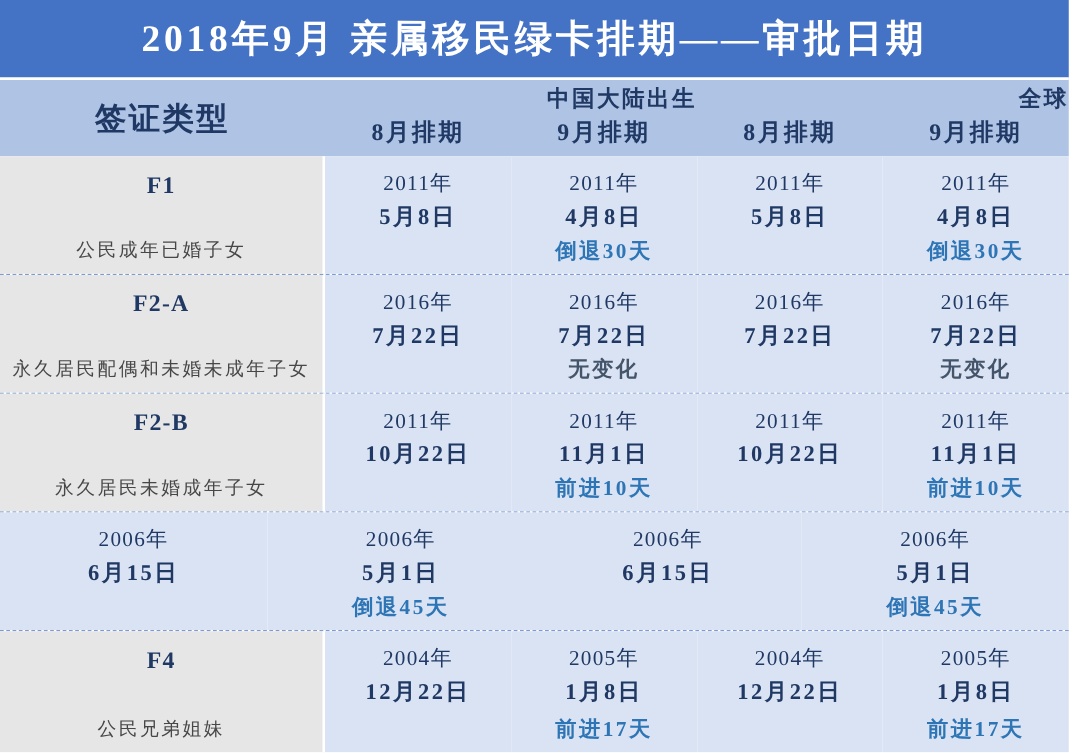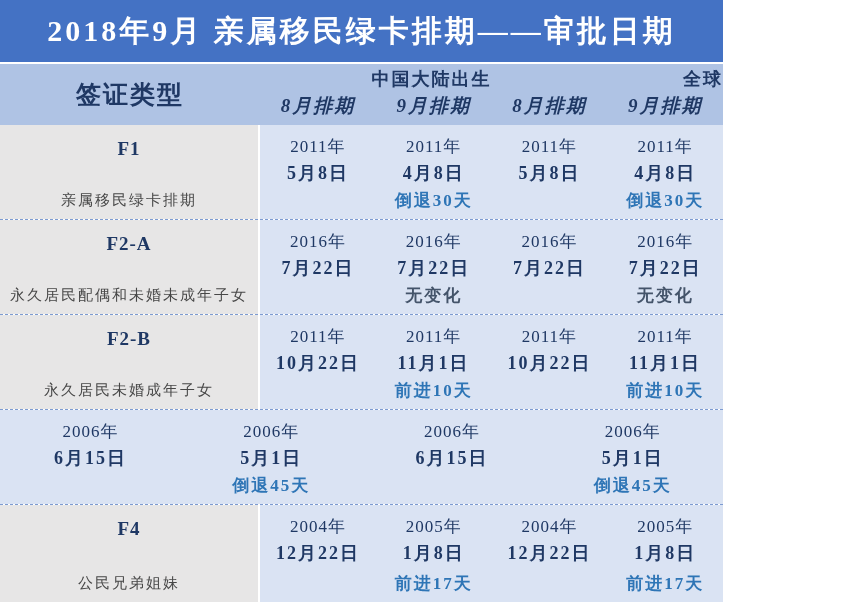--- a/index.html
+++ b/index.html
@@ -3,21 +3,21 @@
 <meta charset="utf-8">
 <style>
   html,body{margin:0;padding:0;background:#fff;}
   .page{
     position:relative;
     width:859px;height:602px;
     background:#fff;
     overflow:hidden;
     font-family:"Liberation Serif","DejaVu Serif",serif;
   }
-  .inner{width:723px;height:602px;display:flex;flex-direction:column;}
+  .inner{width:855px;height:602px;display:flex;flex-direction:column;}
 
   
   .title-bar{
     height:62px;flex:none;
     background:var(--title_bg,#4472C4);
     display:flex;align-items:center;justify-content:center;
   }
   .title-bar h1{
     margin:0;color:#fff;font-size:30px;font-weight:600;
     letter-spacing:3px;white-space:nowrap;
@@ -33,21 +33,21 @@
     font-weight:bold;
   }
   .visa-col{width:260px;flex:none;box-sizing:border-box;}
   .header-row .visa-col{
     display:flex;align-items:center;justify-content:center;
     font-size:25px;letter-spacing:2px;
   }
   .head-right{flex:1;display:flex;flex-direction:column;}
   .group-line{display:flex;height:27px;align-items:flex-end;}
   .group-line > div{flex:1;text-align:right;font-size:18px;letter-spacing:2px;}
-  .month-line{flex:1;display:flex;align-items:center;padding-bottom:4px;font-style:italic;}
+  .month-line{flex:1;display:flex;align-items:center;padding-bottom:4px;}
   .month-line > div{flex:1;text-align:center;font-size:19px;letter-spacing:2px;}
 
   
   .tbody{flex:1;display:flex;flex-direction:column;}
   .row{
     display:flex;height:95px;flex:none;box-sizing:border-box;
     border-bottom:1px dashed var(--dash,#7D9BD1);
   }
   .row:last-child{flex:1;border-bottom:none;}
   .row .visa-col{
@@ -98,21 +98,21 @@
           <div>8月排期</div>
           <div>9月排期</div>
         </div>
       </div>
     </div>
 
     <div class="tbody" id="tbody">
         <div class="row">
     <div class="visa-col">
       <div class="code">F1</div>
-      <div class="desc">亲属移民绿卡排期</div>
+      <div class="desc">公民成年已婚子女</div>
     </div>
     <div class="dcell">
       <div class="date">
         <span class="yr">2011年</span>
         <span class="dy">5月8日</span>
       </div>
     </div>
     <div class="dcell">
       <div class="date">
         <span class="yr">2011年</span>

